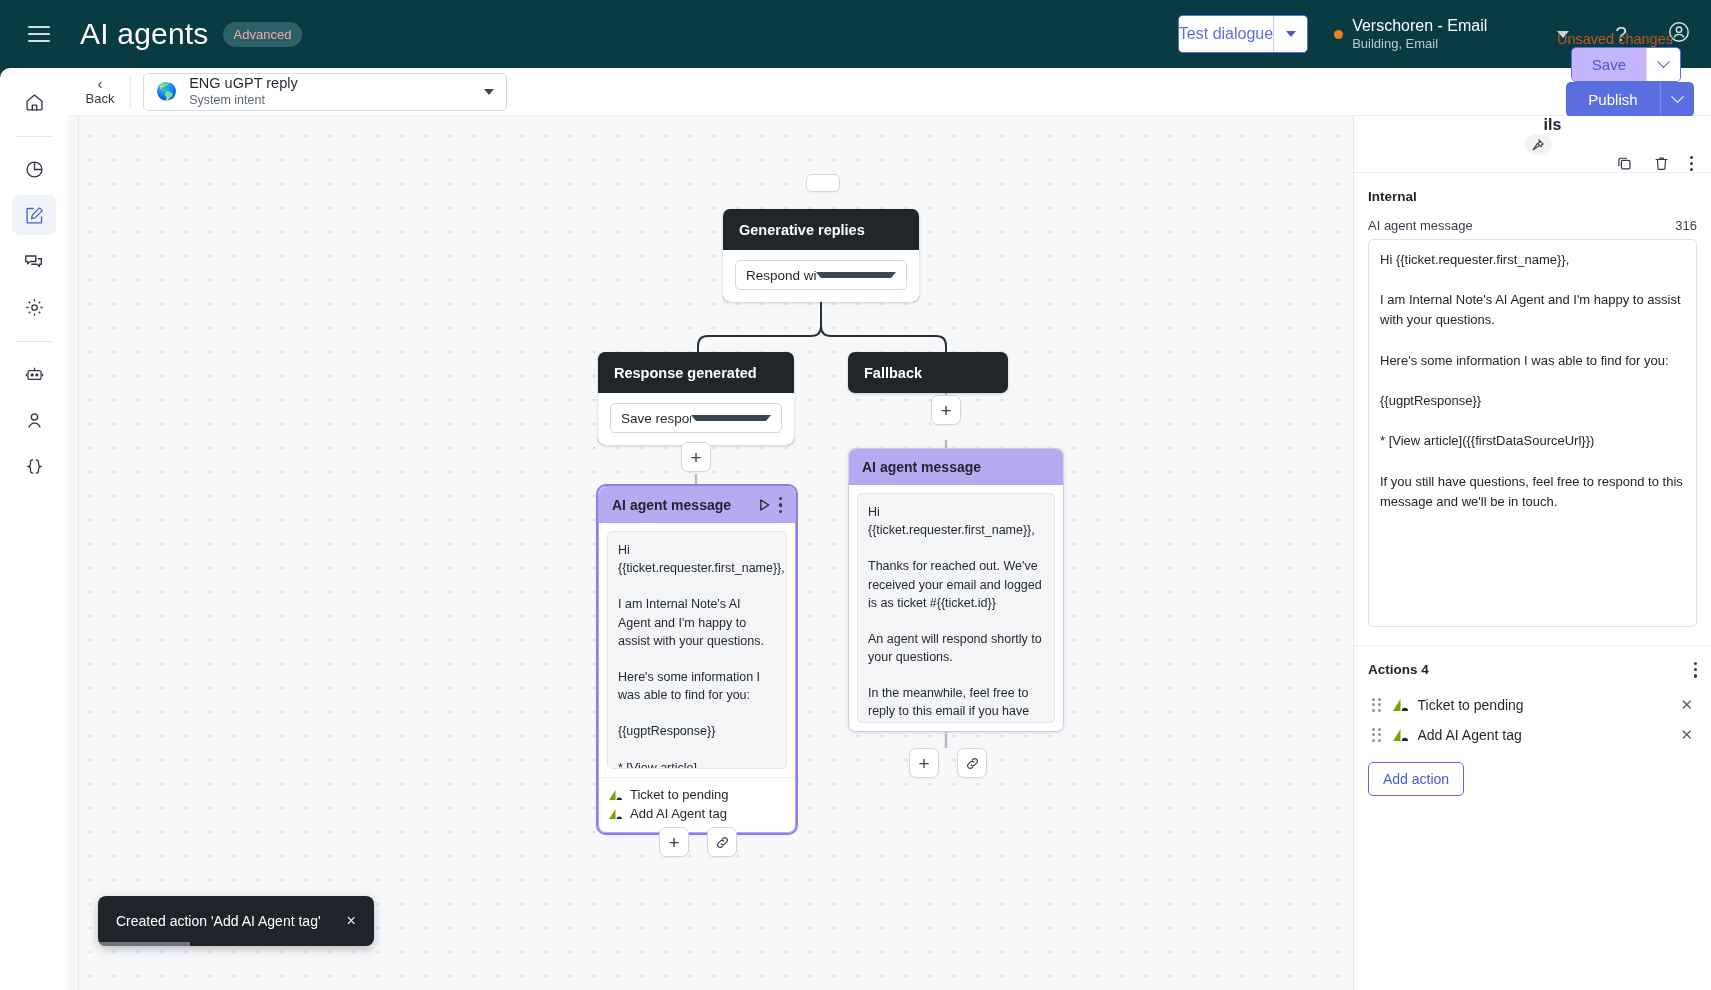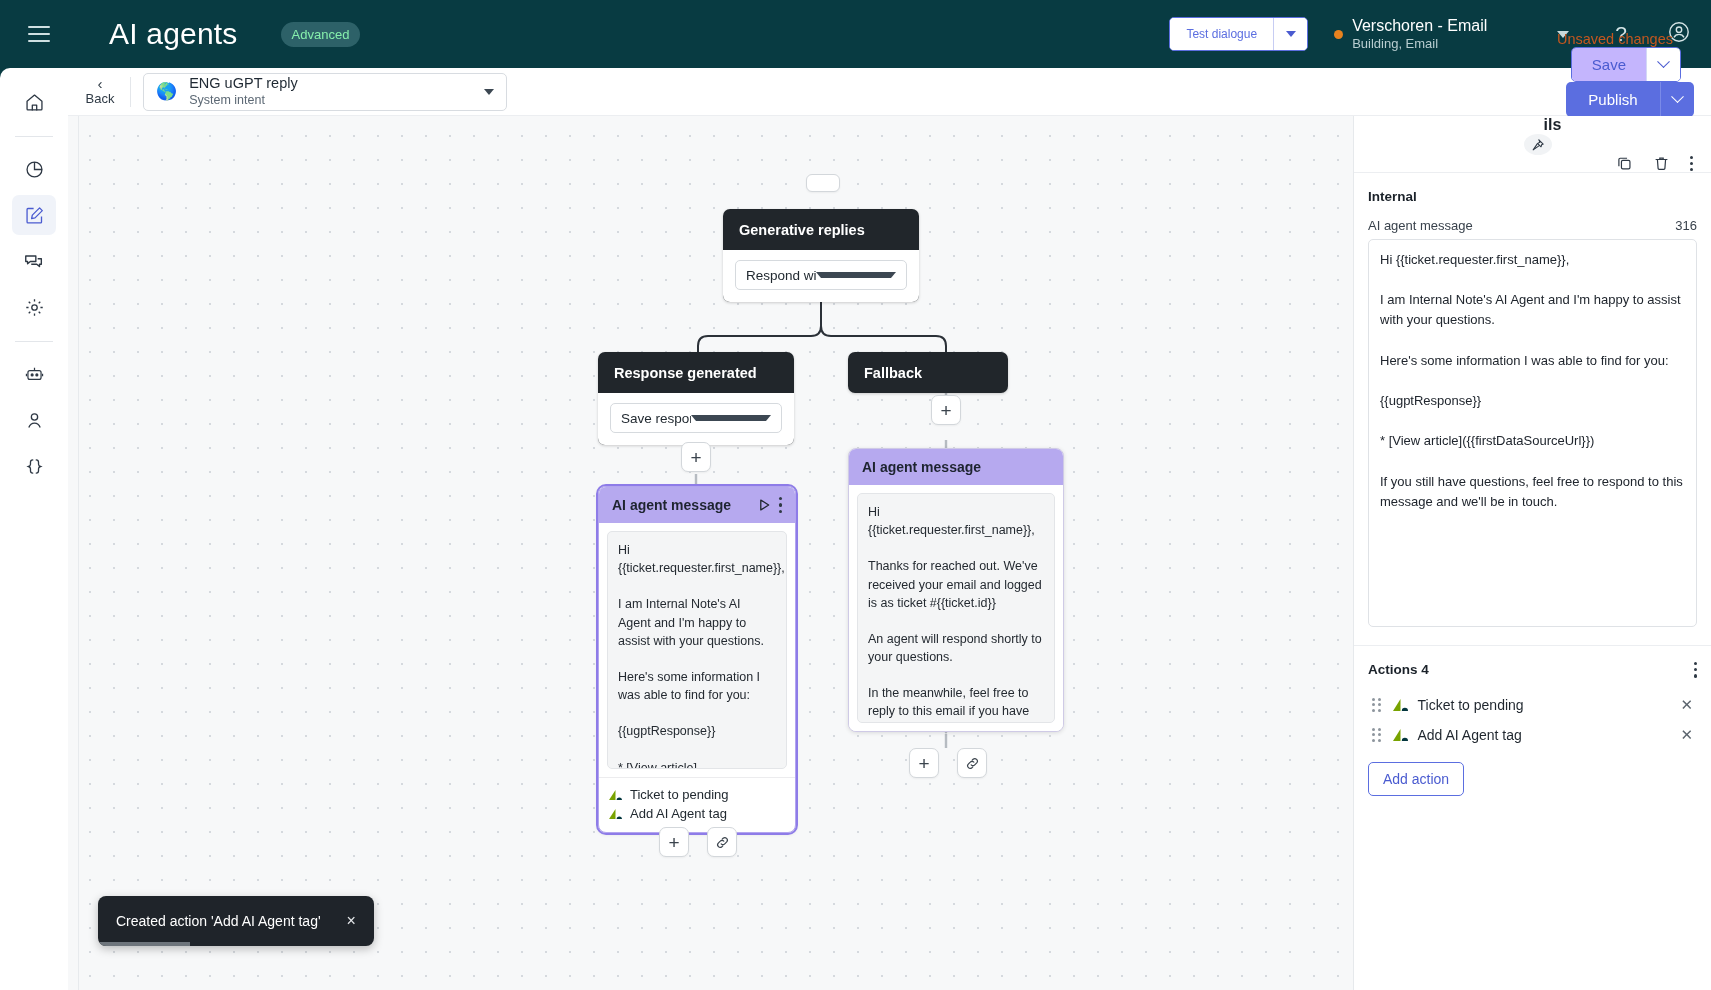--- a/index.html
+++ b/index.html
@@ -6,36 +6,36 @@
   html, body {
     width: 1711px; height: 990px;
     font-family: "Liberation Sans", sans-serif;
     background: #083b42;
     overflow: hidden;
   }
 
   
   .topbar {
     position: absolute; top: 0; left: 0; width: 1711px; height: 68px;
-    background: #083b42; display: flex; align-items: center; gap: 29px;
+    background: #083b42; display: flex; align-items: center;
   }
   .hamburger {
     width: 22px; height: 16px; margin-left: 28px; margin-right: 30px;
     display: flex; flex-direction: column; justify-content: space-between;
     cursor: pointer;
   }
   .hamburger span { display: block; height: 1.6px; background: #cfe0e2; border-radius: 1px; }
   .app-title { color: #ffffff; font-size: 30px; font-weight: 400; letter-spacing: .2px; }
   .badge-adv {
-    margin-left: 14px; background: #2d6168; color: #86efac;
+    margin-left: 14px; background: #2d6168; color: #fca5a5;
     font-size: 13px; padding: 5px 11px; border-radius: 13px; font-weight: 400; text-align: center;
   }
   .topbar-right { margin-left: auto; display: flex; align-items: center; padding-right: 20px; }
   .split-btn { display: flex; border-radius: 5px; overflow: hidden; background: #fff; border: 1px solid #5b6ee0; }
-  .split-btn .main { color: #5b6ee0; font-size: 12px; padding: 9px 16px; background: #fff; cursor: pointer; }
+  .split-btn .main { color: #5b6ee0; font-size: 16px; padding: 9px 0; background: #fff; cursor: pointer; }
   .split-btn .arrow {
     width: 34px; background: #fff; border-left: 1px solid #c7cdf3;
     display: flex; align-items: center; justify-content: center; cursor: pointer;
   }
   .caret { width: 0; height: 0; border-left: 5px solid transparent; border-right: 5px solid transparent; border-top: 6px solid #4a5bd0; }
   .env { display: flex; align-items: center; margin-left: 26px; }
   .env-dot { width: 9px; height: 9px; border-radius: 50%; background: #e8821e; margin-right: 9px; }
   .env-txt { line-height: 1.25; }
   .env-name { color: #ffffff; font-size: 16px; }
   .env-sub { color: #b8cdd0; font-size: 13px; }

